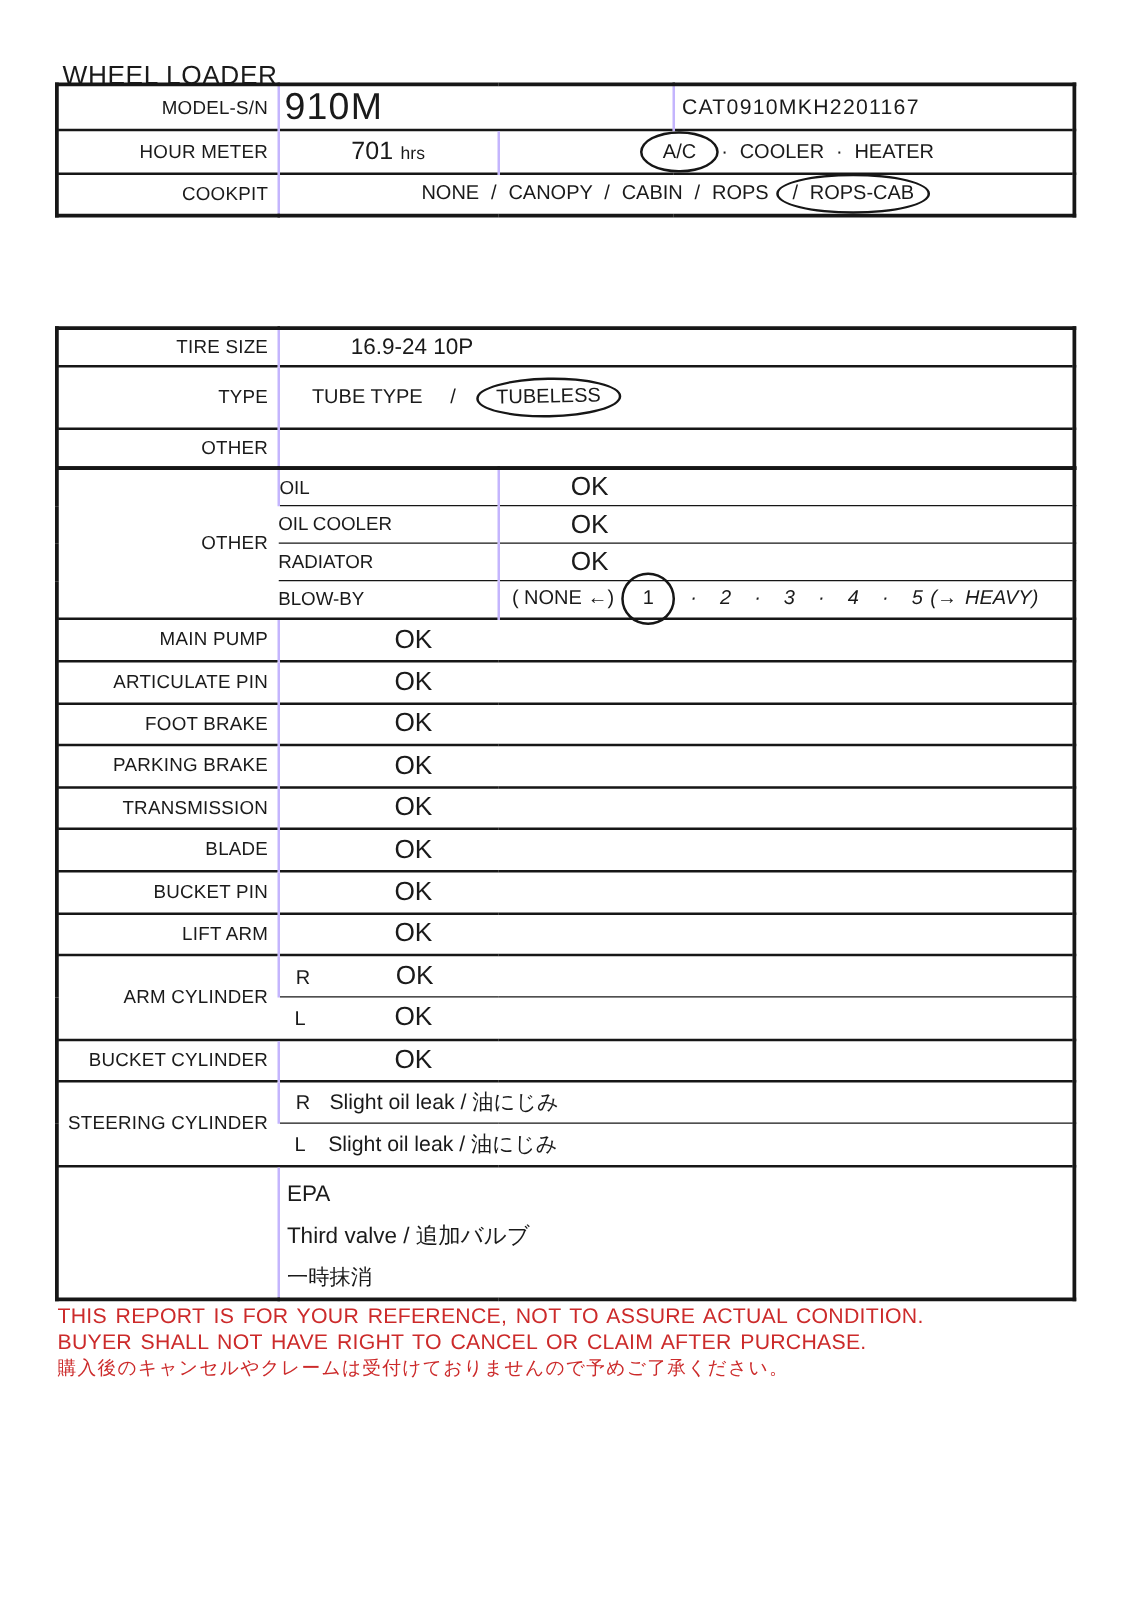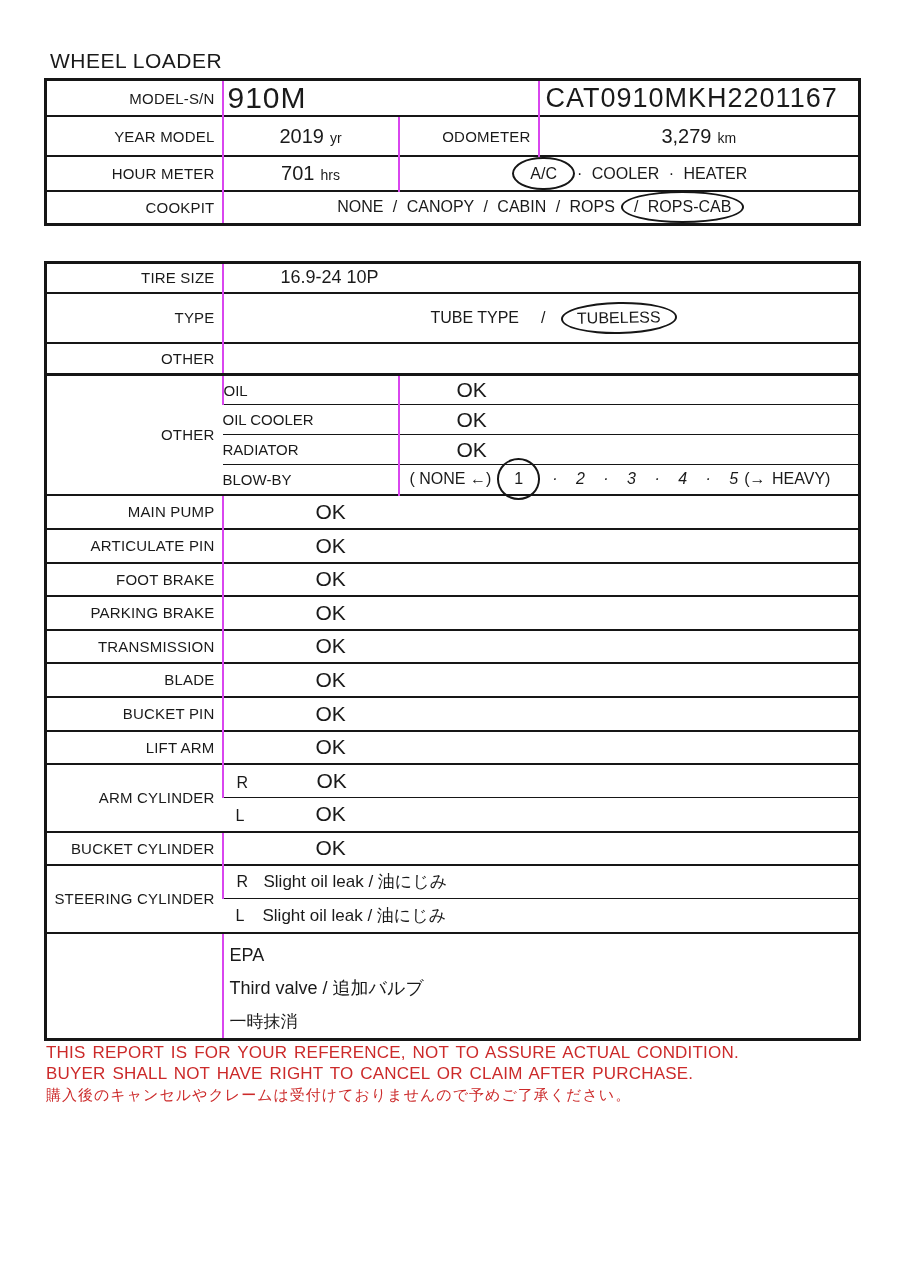--- a/index.html
+++ b/index.html
@@ -4,90 +4,84 @@
 <style>
   html,body { margin:0; padding:0; background:#fff; }
   .page {
     position:relative; width:905px; height:1280px; background:#ffffff;
     font-family:"Liberation Sans","DejaVu Sans",sans-serif; color:#1a1a1a;
     overflow:hidden;
   }
   .doc-title { position:absolute; left:50px; top:49px; font-size:21px; letter-spacing:0.5px; }
 
   table { border-collapse:collapse; table-layout:fixed; position:absolute; left:44px; border:3px solid #161616; }
-  td { border-left:2px solid #d946ef; border-top:2px solid #161616; padding:0; vertical-align:middle; white-space:nowrap; overflow:visible; }
+  td { border-left:2px solid #c4b5fd; border-top:2px solid #161616; padding:0; vertical-align:middle; white-space:nowrap; overflow:visible; }
   td:first-child { border-left:none; }
   tr.thin td { border-top-width:1px; }
 
   .lbl { text-align:right; padding-right:7px; font-size:15px; letter-spacing:0.2px; }
   .big    { font-size:30px; padding-left:4px; letter-spacing:1px; }
-  .serial { font-size:27px; padding-left:6px; letter-spacing:1px;margin-left:40px; }
+  .serial { font-size:17px; padding-left:6px; letter-spacing:1px;margin-left:40px; }
   .vcenter { text-align:center; }
   .num  { font-size:20px; }
   .unit { font-size:14px; margin-left:6px; }
   .opts { font-size:16px; text-align:center; word-spacing:5px; }
 
   .oval { display:inline-block; border:2px solid #161616; border-radius:50%; line-height:1.1; }
   .oval-ac       { padding:6px 16px; margin:-8px 2px; }
   .oval-cab      { padding:5px 11px; margin:-7px 0 -7px 6px; }
   .oval-tubeless { padding:5px 14px; margin:-7px 0 -7px 8px; transform:rotate(-1deg); }
   .oval-one      { padding:10px 15px; margin:-12px 6px; }
 
   .sub { text-align:left; font-size:15px; }
   .val { font-size:21px; padding-left:57px; }
   .val-main { font-size:21px; padding-left:92px; }
 
   .scale { font-size:16px; padding-left:10px; }
   .scale-rest { word-spacing:14px; margin:0 6px;font-style:italic; }
-  .scale-suf  { word-spacing:2px; }
+  .scale-suf  { word-spacing:2px;font-style:italic; }
 
   .cyl-td { padding-left:13px; }
   .side-arm   { display:inline-block; width:80px; font-size:16px; }
   .side-steer { display:inline-block; width:27px; font-size:16px; }
   .cyl-ok  { font-size:21px; }
   .cyl-txt { font-size:17px; }
 
   .notes-td { vertical-align:top; padding:5px 0 0 6px; }
   .note-line  { line-height:33px; font-size:18px; }
   .note-line.small { font-size:17px; }
 
   .tire-size { font-size:18px; padding-left:57px; }
-  .tire-type { font-size:16px; padding-left:26px;text-align:center; }
+  .tire-type { font-size:16px; padding-left:26px; }
   .type-sep  { margin:0 8px 0 22px; }
 
   .disclaimer { position:absolute; left:46px; top:1042px; color:#cc2a2a; }
   .d-en { font-size:17px; line-height:21px; letter-spacing:0.2px; word-spacing:2px; }
   .d-jp { font-size:15px; line-height:22px; letter-spacing:1px; }
 </style>
 </head>
 <body>
 
 <div class="page">
 
   <div class="doc-title">WHEEL LOADER</div>
 
-  <table style="top:78px; width:814px;">
+  <table style="top:66px; width:814px;">
     <colgroup>
         <col style="width:177px">
         <col style="width:176px">
         <col style="width:140px">
         <col style="width:321px">
       </colgroup>
     <tbody>
         <tr style="height:32px">
       <td class="lbl">MODEL-S/N</td>
       <td class="big" colspan="2">910M</td>
       <td class="serial">CAT0910MKH2201167</td>
     </tr>
-    <tr style="height:40px">
-      <td class="lbl">YEAR MODEL</td>
-      <td class="vcenter"><span class="num">2019</span><span class="unit">yr</span></td>
-      <td class="lbl">ODOMETER</td>
-      <td class="vcenter"><span class="num">3,279</span><span class="unit">km</span></td>
-    </tr>
     <tr style="height:35px">
       <td class="lbl">HOUR METER</td>
       <td class="vcenter"><span class="num">701</span><span class="unit">hrs</span></td>
       <td class="opts" colspan="2"><span class="oval oval-ac">A/C</span><span>· COOLER · HEATER</span></td>
     </tr>
     <tr style="height:33px">
       <td class="lbl">COOKPIT</td>
       <td class="opts" colspan="3"><span>NONE / CANOPY / CABIN / ROPS</span><span class="oval oval-cab">/ ROPS-CAB</span></td>
     </tr>
   </tbody>

